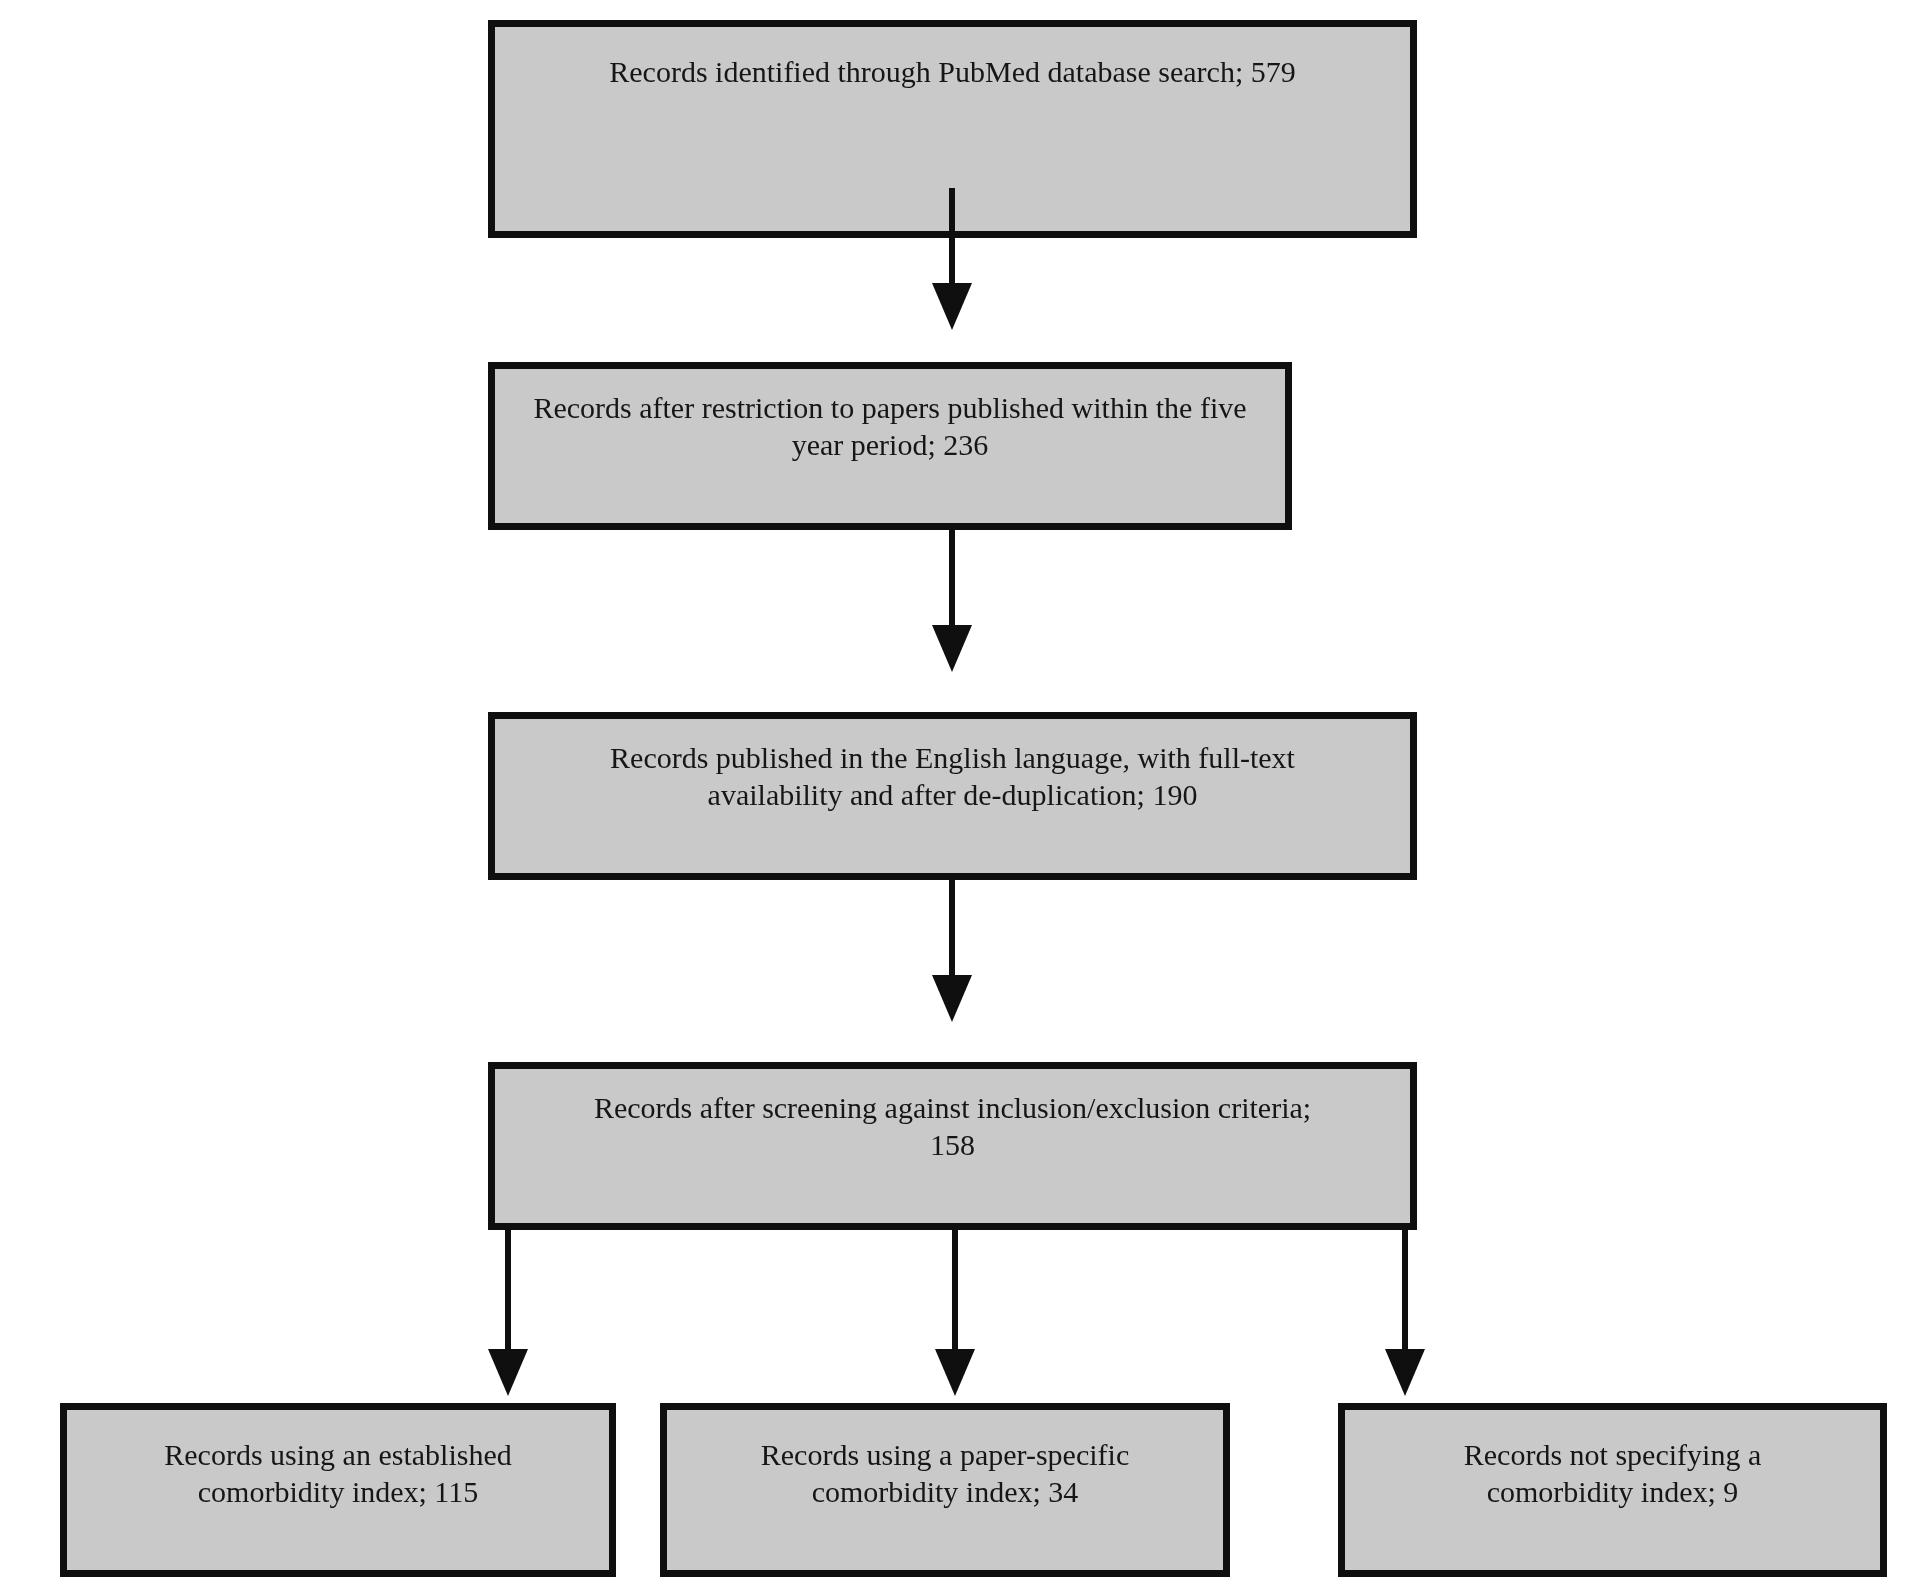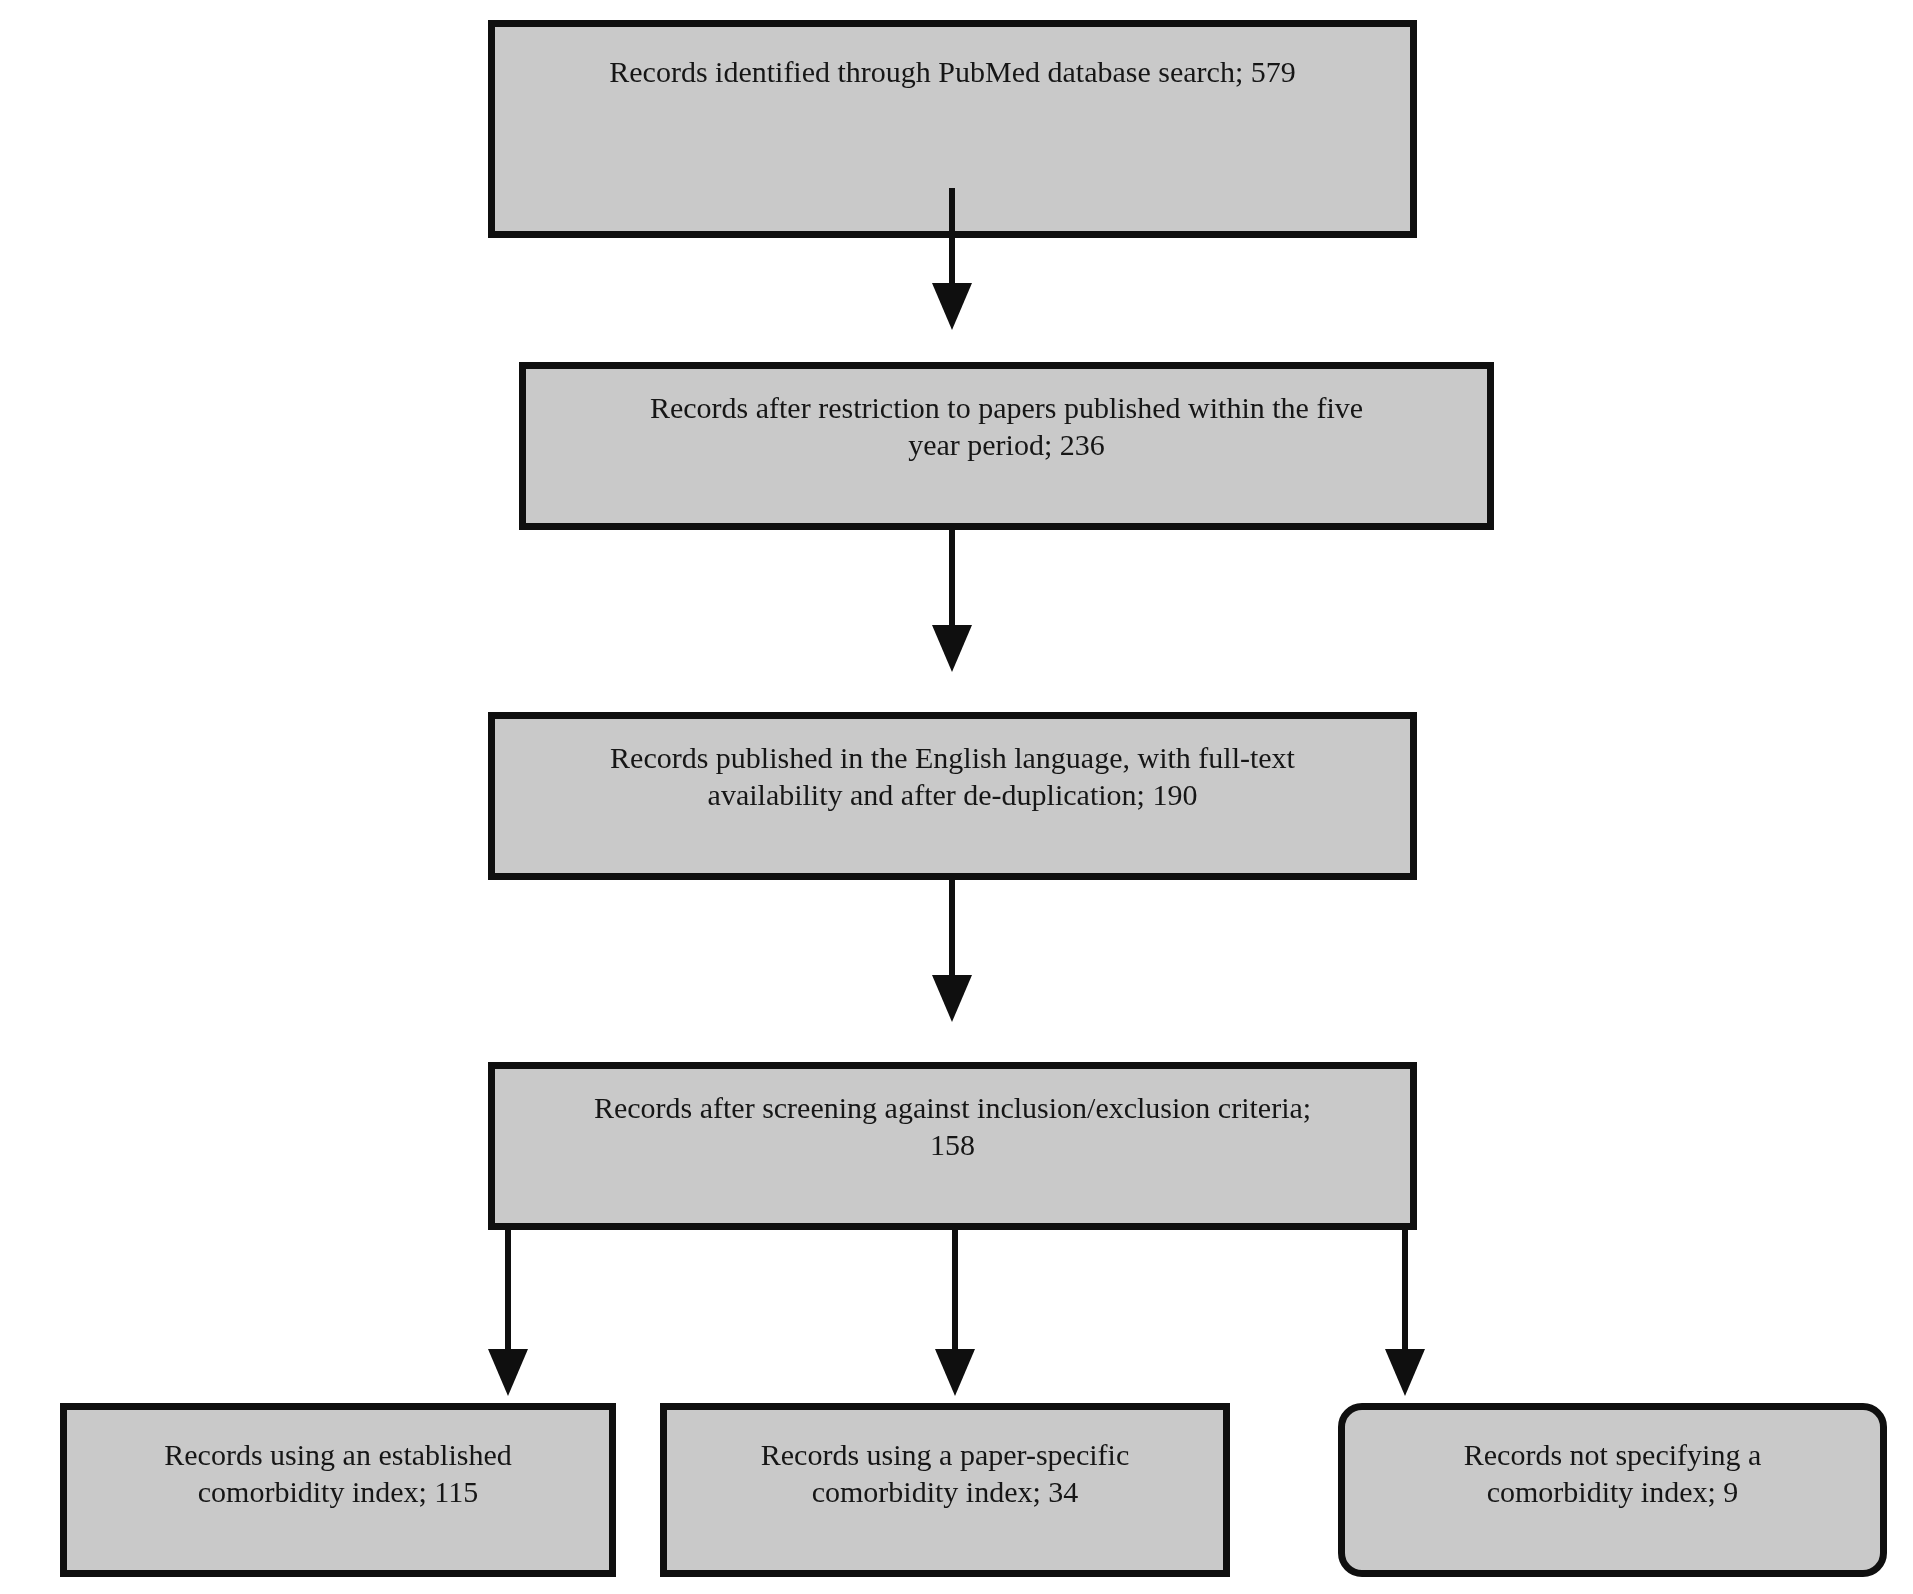--- a/index.html
+++ b/index.html
@@ -21,27 +21,27 @@
     border: 7px solid #0f0f0f;
     color: #161616;
     font-size: 30px;
     line-height: 37px;
     text-align: center;
     white-space: pre-line;
     padding: 20px 26px 0 26px;
   }
   
   .n1 { left: 488px; top: 20px;   width: 929px; height: 218px; padding-top: 26px; }
-  .n2 { left: 488px; top: 362px;  width: 975px; height: 168px; margin-left: 31px; }
+  .n2 { left: 488px; top: 362px;  width: 804px; height: 168px; }
   .n3 { left: 488px; top: 712px;  width: 929px; height: 168px; }
   .n4 { left: 488px; top: 1062px; width: 929px; height: 168px; }
   
   .b1 { left: 20px;   top: 1403px; width: 556px; height: 174px; padding-top: 26px; margin-left: 40px; }
   .b2 { left: 660px;  top: 1403px; width: 570px; height: 174px; padding-top: 26px; }
-  .b3 { left: 1338px; top: 1403px; width: 549px; height: 174px; padding-top: 26px; border-radius: 24px; }
+  .b3 { left: 1338px; top: 1403px; width: 549px; height: 174px; padding-top: 26px; }
 
   .arrow { position: absolute; width: 42px; }
   .arrow .stem {
     position: absolute;
     left: 50%;
     transform: translateX(-50%);
     top: 0;
     width: 6px;
     background: #0f0f0f;
   }

